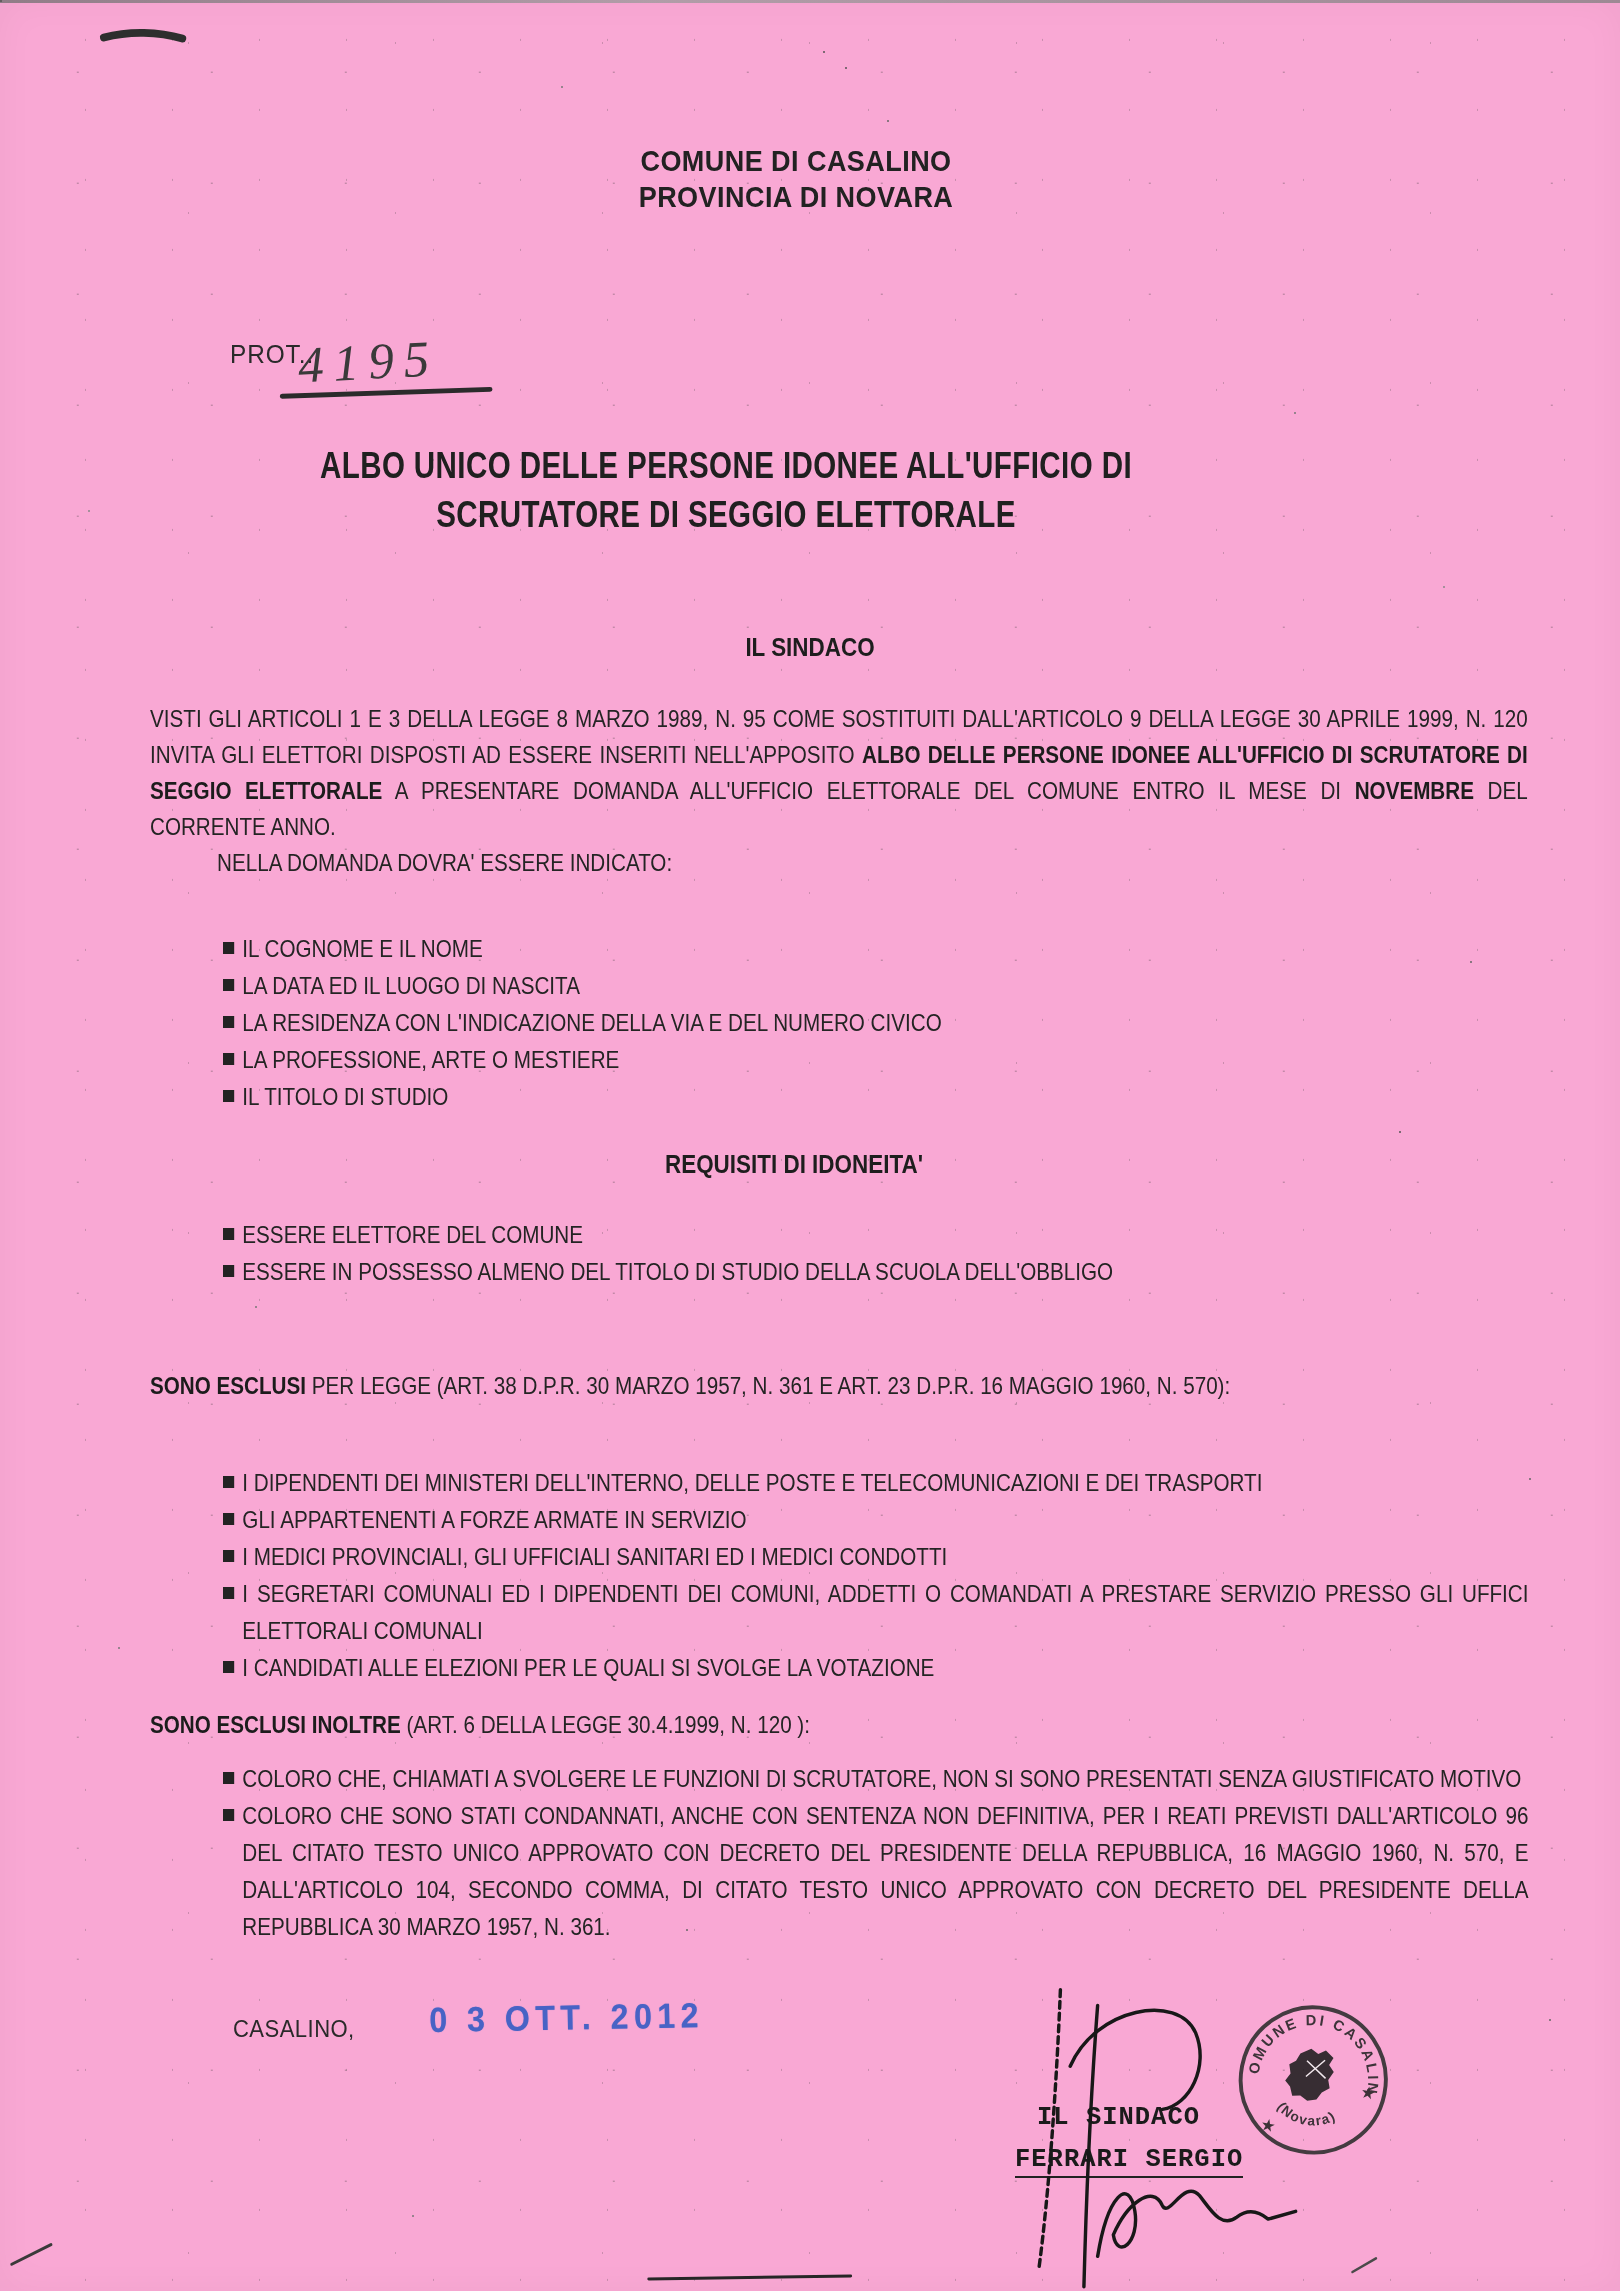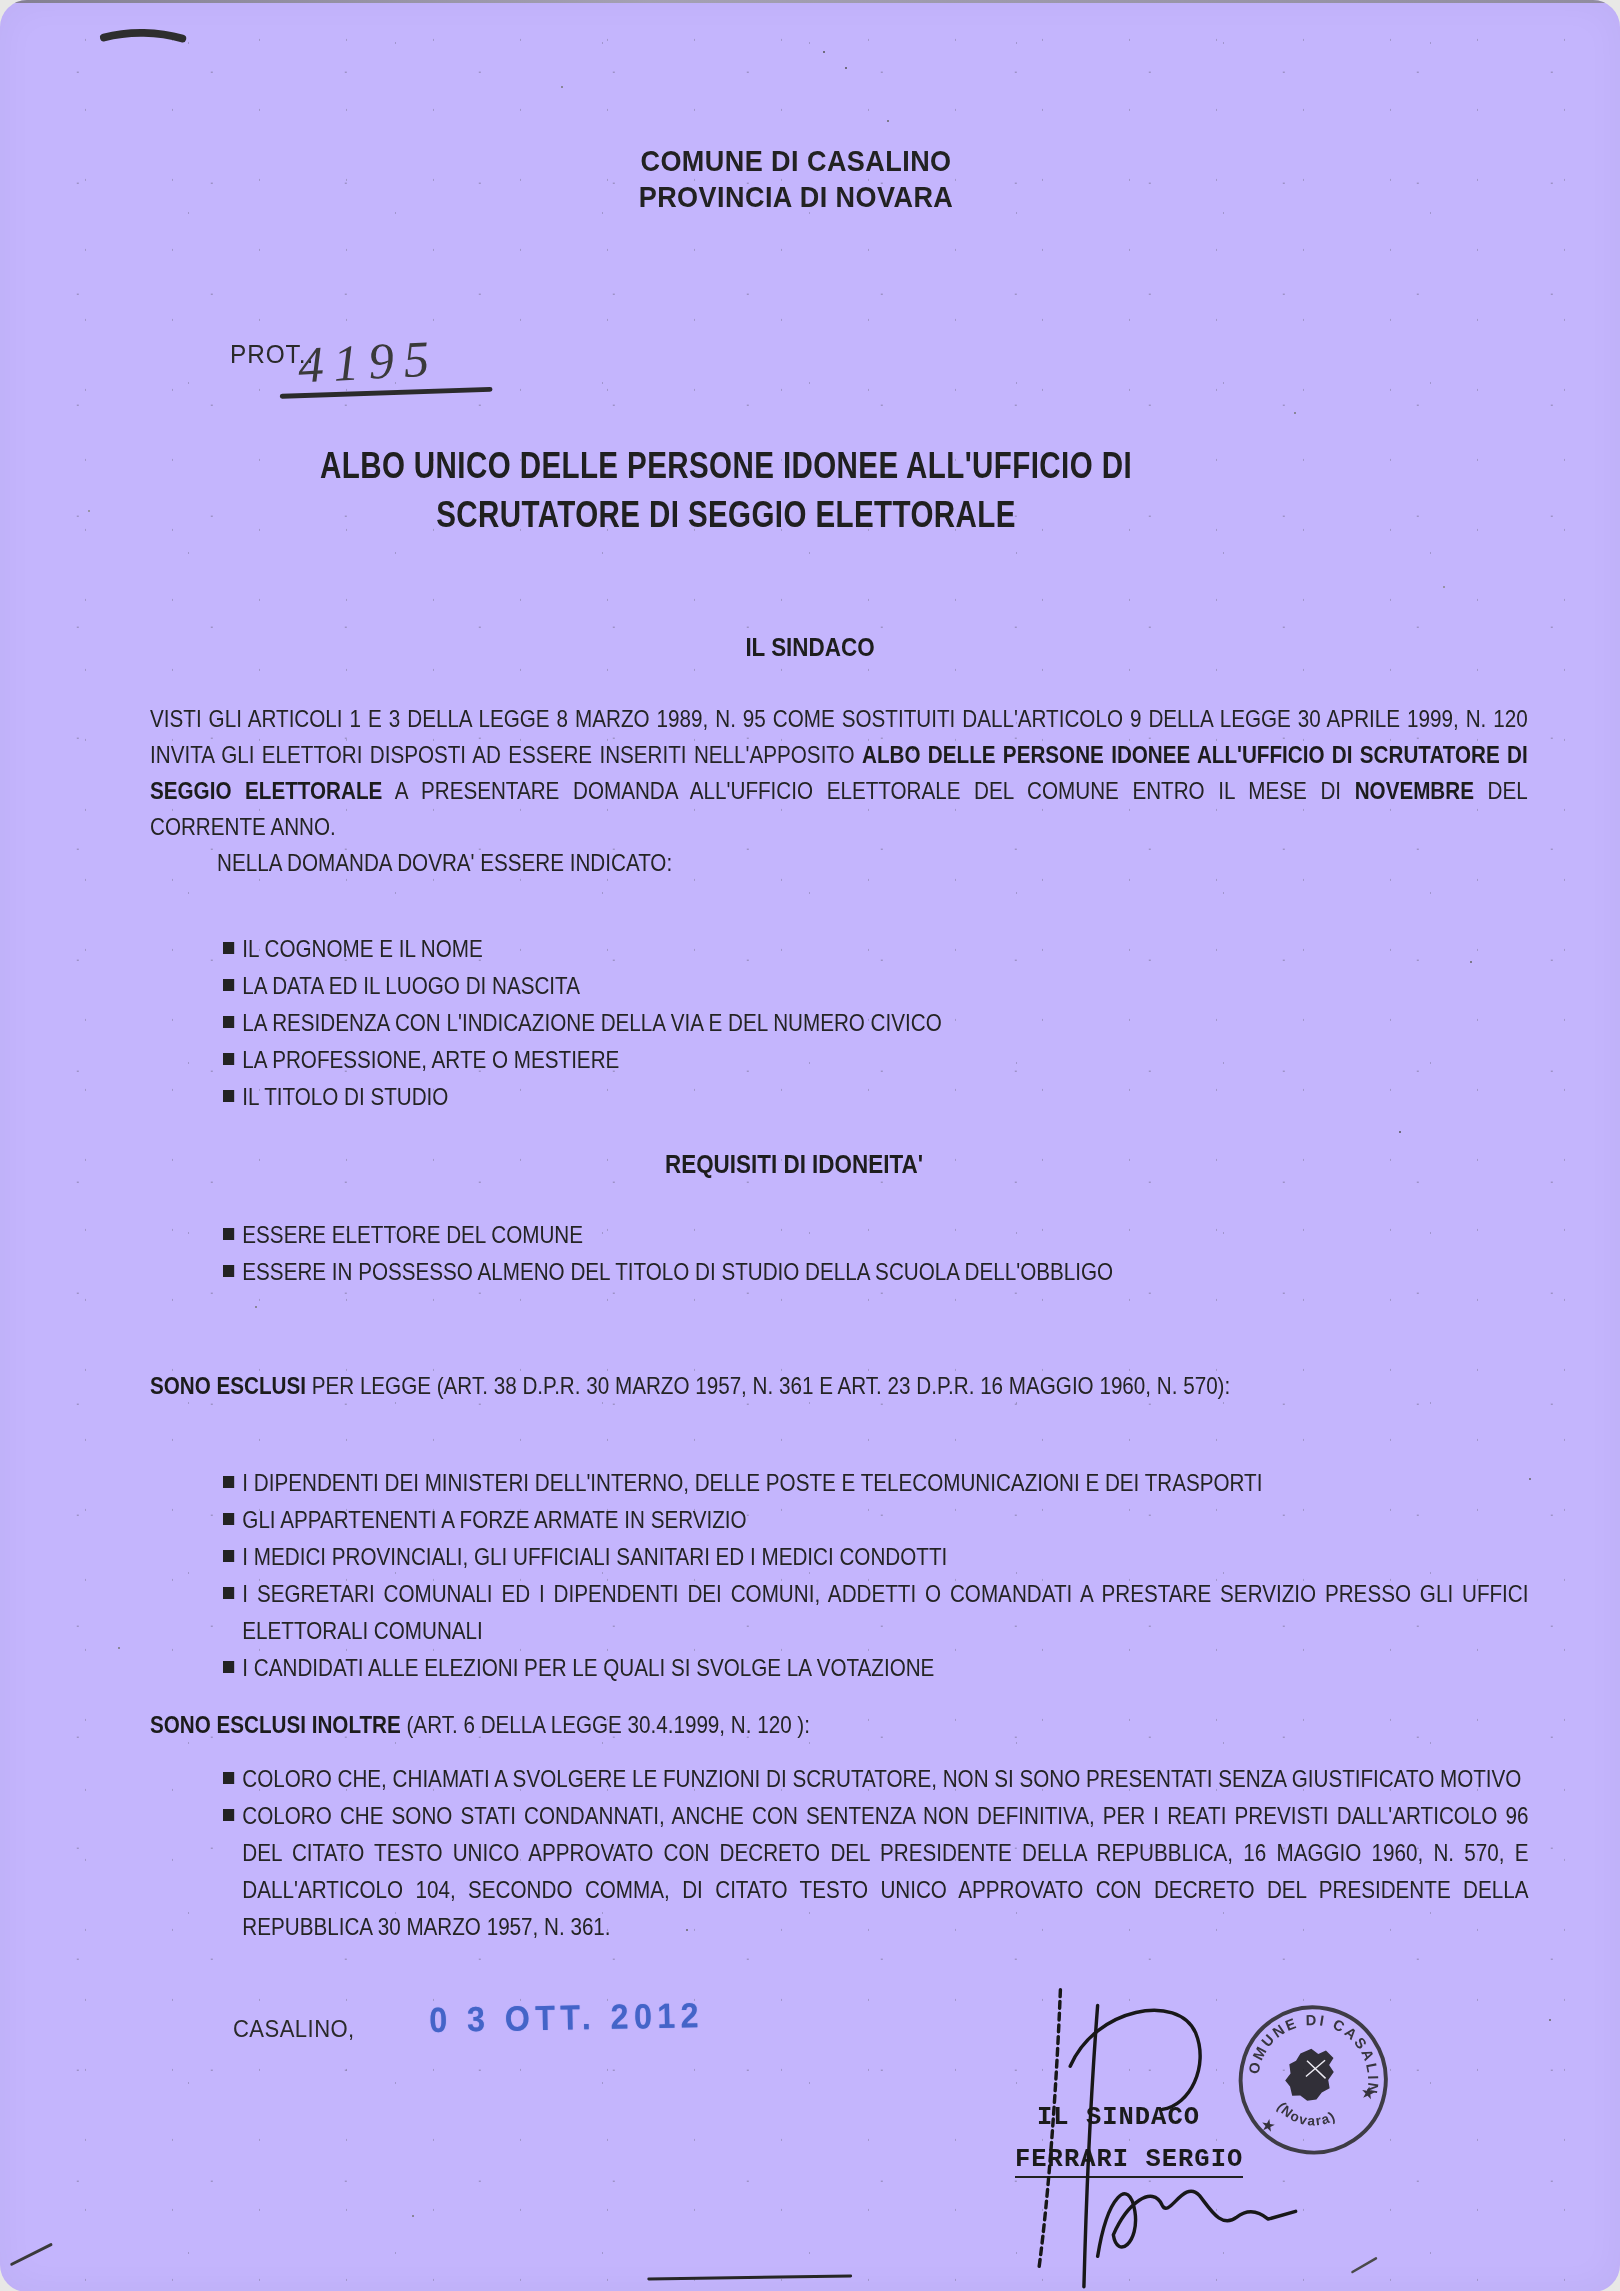--- a/index.html
+++ b/index.html
@@ -1,20 +1,19 @@
 <!DOCTYPE html>
 <html><head>
 <meta charset="utf-8">
 <style>
   html,body{margin:0;padding:0;background:#e8e8e6;}
   #page{
-    position:relative; width:1620px; height:2292px; background:#c4b5fd;
+    position:relative; width:1620px; height:2292px; background:#f9a8d4;
     font-family:"Liberation Sans", sans-serif; color:#1e1e1e; overflow:hidden;
     box-shadow:inset 0 0 39px rgba(0,0,0,.04);
-    border-radius:27px;
   }
   
   #page::before{
     content:""; position:absolute; inset:0; pointer-events:none; opacity:.55;
     background-image:
       radial-gradient(circle, rgba(50,50,50,.7) 0.8px, transparent 1.1px),
       radial-gradient(circle, rgba(70,70,70,.5) 0.7px, transparent 1px),
       radial-gradient(circle, rgba(40,40,40,.4) 0.6px, transparent 0.9px);
     background-size:134px 111px, 87px 70px, 207px 170px;
     background-position:10.8px 16.7px, 42px 4.9px, 85px 128px;

